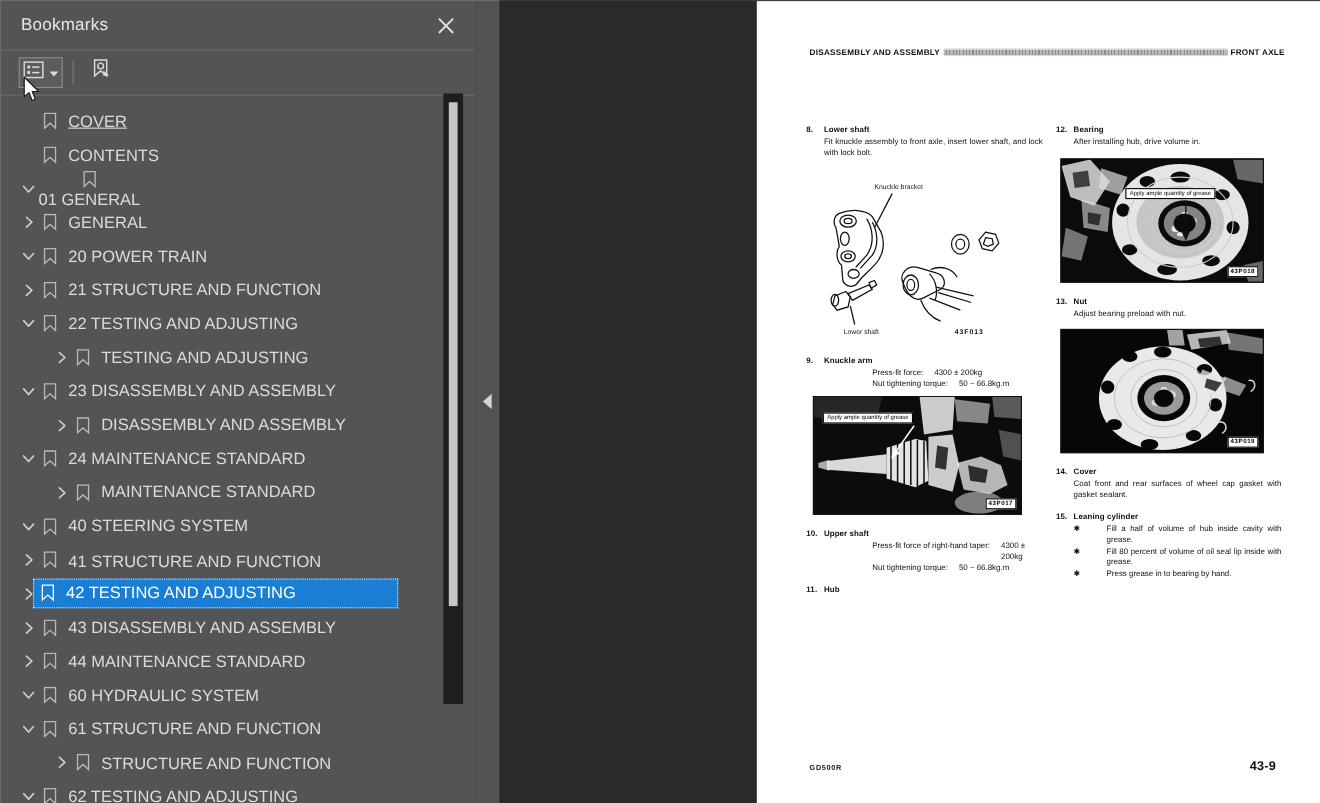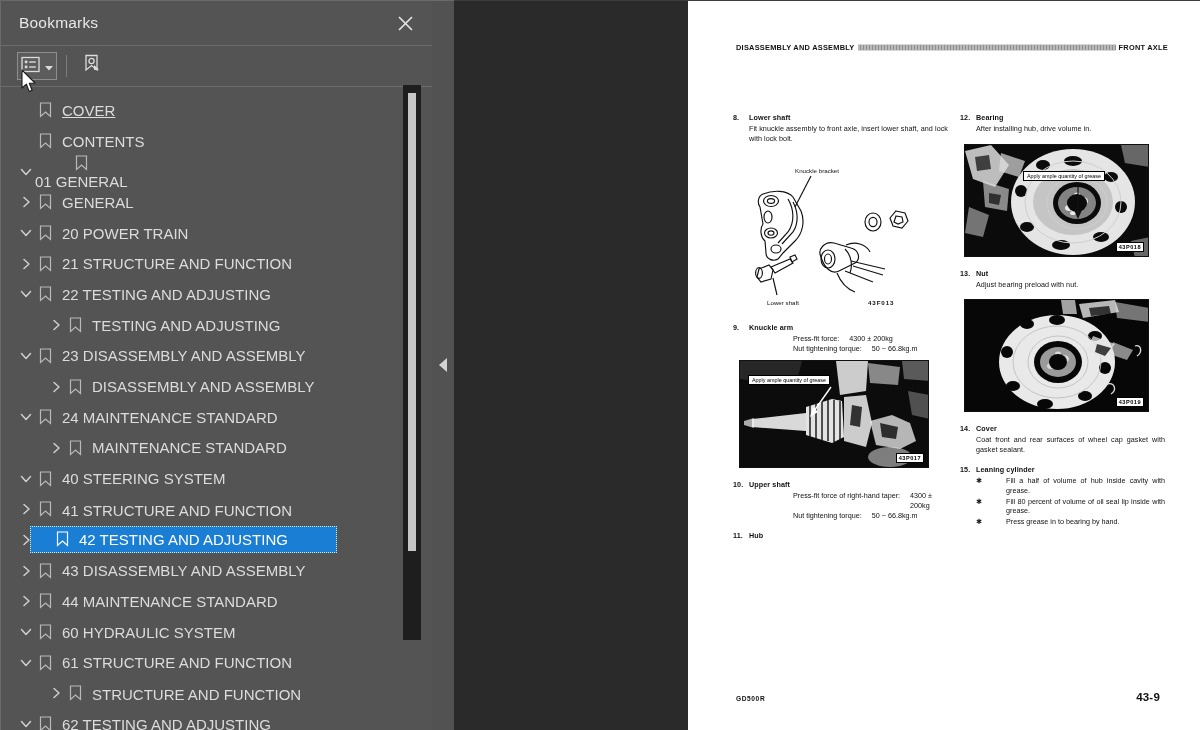--- a/index.html
+++ b/index.html
@@ -82,23 +82,23 @@
     flex: 0 0 20px;
     display: flex; align-items: center; justify-content: center;
     margin-right: 7px;
   }
   .tree-label { padding-right: 8px; }
   .tree-row.selected .sel-wrap {
     background: #1a7fd4;
     color: #ffffff;
     outline: 1px dotted #cfe6fb;
     outline-offset: -1px;
-    padding: 3px 6px 4px 22px;
+    padding: 3px 6px 4px 3px;
     margin-left: -5px;
-    width: 307px;
+    width: 332px;
     display: inline-block;
     line-height: 15px;
   }
   .tree-label.underline { text-decoration: underline; }
 
   
   .lvl0 { padding-left: 16px; }
   .lvl1 { padding-left: 16px; }
   .lvl2 { padding-left: 46px; }
 

